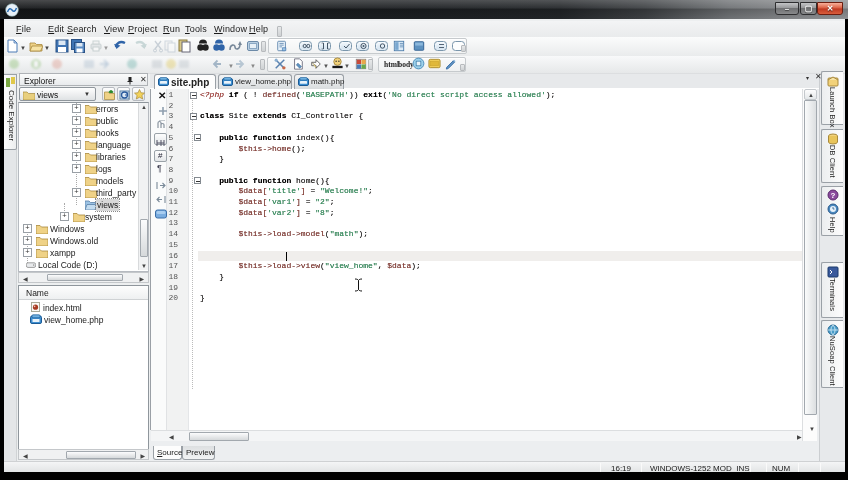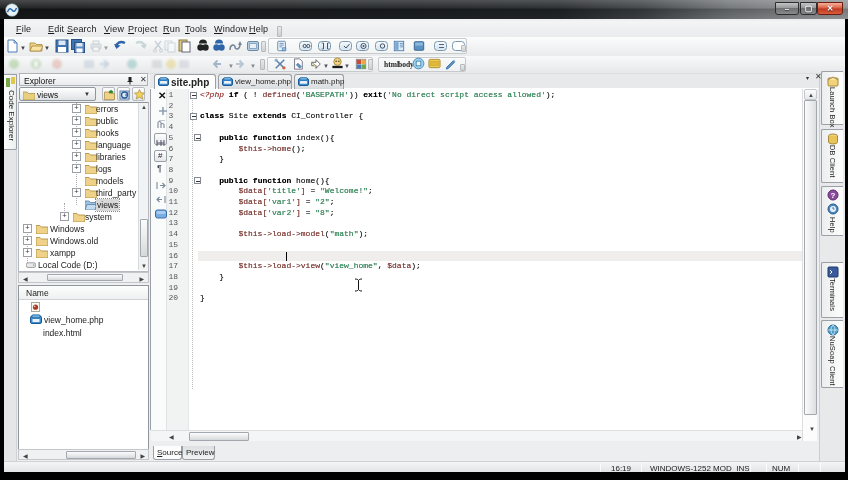--- a/index.html
+++ b/index.html
@@ -481,21 +481,21 @@
   <div id="namepanel">
     <div style="position:absolute;left:0;top:0;width:129px;height:14px;background:linear-gradient(180deg,#fdfdfd,#eef0f1);border-bottom:1px solid #cfd2d4;">
         <span style="position:absolute;left:7px;top:2px;">Name</span>
       </div>
     <div style="position:absolute;left:0;top:15.5px;height:11px;width:129px;">
         <svg style="position:absolute;left:12px;top:0px" width="9" height="10" viewBox="0 0 9 10">
           <rect x="0.5" y="0.5" width="8" height="9" fill="#fbfaf6" stroke="#aa9"></rect>
           <circle cx="4.5" cy="5.2" r="2.6" fill="#a83a22"></circle>
           <circle cx="3.6" cy="4.4" r="0.8" fill="#e8c8b8"></circle>
         </svg>
-        <span style="position:absolute;left:24px;top:1px;margin-top:25px;">index.html</span>
+        <span style="position:absolute;left:24px;top:1px;">index.html</span>
       </div>
     <div style="position:absolute;left:0;top:27.5px;height:11px;width:129px;">
         <svg style="position:absolute;left:11px;top:0px" width="12" height="10" viewBox="0 0 12 10">
           <rect x="0.5" y="2" width="11" height="7.5" rx="1.5" fill="#3f8fd0" stroke="#1a5a96"></rect>
           <rect x="2" y="0.8" width="8" height="3" rx="1" fill="#6db0e0" stroke="#1a5a96" stroke-width="0.7"></rect>
           <rect x="2.5" y="5" width="7" height="3" rx="0.5" fill="#e8f2fa"></rect>
         </svg>
         <span style="position:absolute;left:25px;top:1px;">view_home.php</span>
       </div>
   </div>

